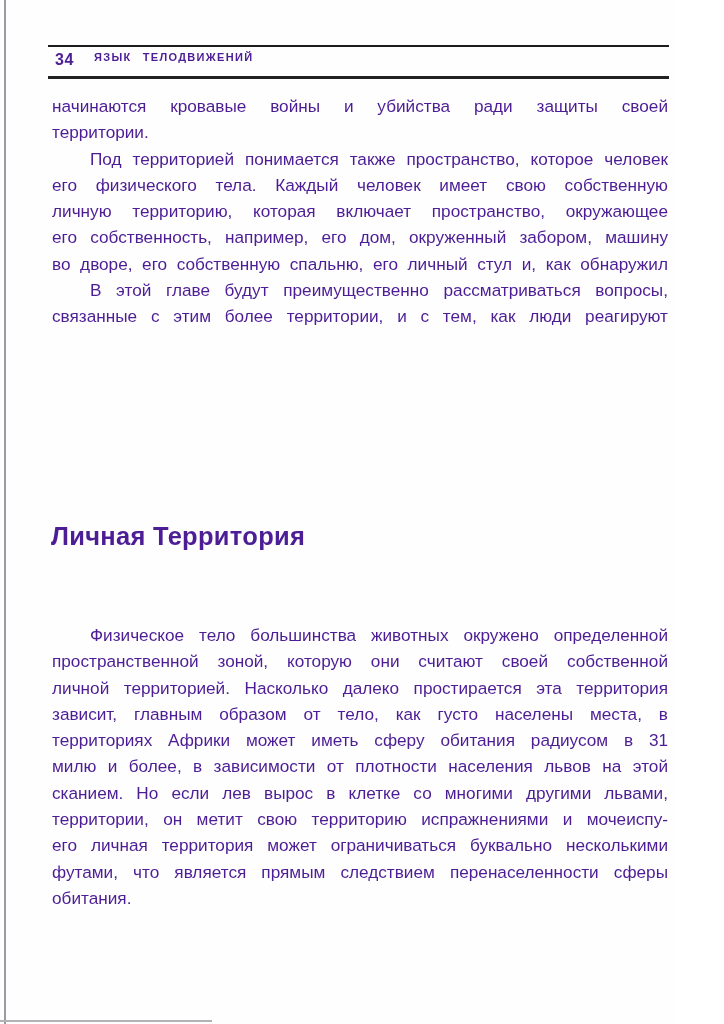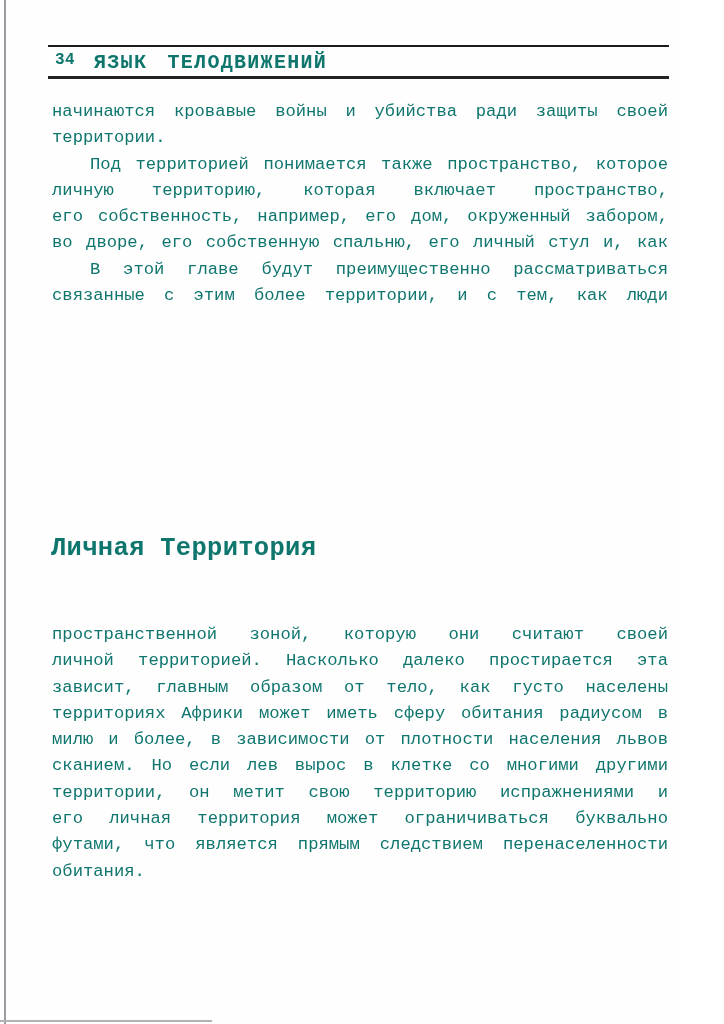--- a/index.html
+++ b/index.html
@@ -6,22 +6,22 @@
     margin: 0;
     padding: 0;
     background: #ffffff;
   }
   .scan-page {
     position: relative;
     width: 677px;
     height: 1024px;
     background: #fefefe;
     overflow: hidden;
-    font-family: Liberation Mono, monospace;
-    color: #0f766e;
+    font-family: Liberation Sans, sans-serif;
+    color: #4c1d95;
   }
   
   .scan-edge-left {
     position: absolute;
     left: 4px; top: 0;
     width: 2px; height: 1024px;
     background: #9b9ba1;
   }
   .scan-edge-bottom {
     position: absolute;
@@ -45,53 +45,53 @@
   .page-number {
     position: absolute;
     left: 55px; top: 51px;
     font-size: 16px;
     font-weight: bold;
     letter-spacing: 0.5px;
   }
   .running-title {
     position: absolute;
     left: 94px; top: 51px;
-    font-size: 20px;
+    font-size: 11px;
     font-weight: bold;
     letter-spacing: 1.3px;
     word-spacing: 7px;
     white-space: nowrap;
   }
   
   .text-block {
     position: absolute;
     left: 52px;
     width: 616px;
     font-size: 17.2px;
     line-height: 26.3px;
     word-spacing: 2px;
   }
-  .text-block-top { top: 99px; }
+  .text-block-top { top: 93px; }
   .text-block-bottom { top: 622px; }
   .line {
     text-align: justify;
     text-align-last: justify;
     white-space: normal;
     height: 26.3px;
     overflow: hidden;
   }
   .line.last {
     text-align-last: left;
   }
   .line.indent {
     text-indent: 38px;
   }
   .section-heading {
     position: absolute;
-    left: 51px; top: 534px;
+    left: 51px; top: 522px;
     font-size: 25.5px;
     font-weight: bold;
     letter-spacing: 0.3px;
     white-space: nowrap;
   }
 </style>
 </head>
 <body>
 
 <div class="scan-page">
@@ -104,34 +104,36 @@
   <span class="running-title">ЯЗЫК ТЕЛОДВИЖЕНИЙ</span>
   <div class="rule-bottom"></div>
 
   <div id="body-top" class="text-block text-block-top">
       <div class="para">
         <div class="line">начинаются кровавые войны и убийства ради защиты своей</div>
         <div class="line last">территории.</div>
       </div>
       <div class="para">
         <div class="line indent">Под территорией понимается также пространство, которое человек</div>
+        <div class="line">его физического тела. Каждый человек имеет свою собственную</div>
         <div class="line">личную территорию, которая включает пространство, окружающее</div>
         <div class="line">его собственность, например, его дом, окруженный забором, машину</div>
         <div class="line">во дворе, его собственную спальню, его личный стул и, как обнаружил</div>
       </div>
       <div class="para">
         <div class="line indent">В этой главе будут преимущественно рассматриваться вопросы,</div>
         <div class="line">связанные с этим более территории, и с тем, как люди реагируют</div>
       </div>
     </div>
 
   <h1 class="section-heading" style="margin:0">Личная Территория</h1>
 
   <div id="body-bottom" class="text-block text-block-bottom">
       <div class="para">
+        <div class="line indent">Физическое тело большинства животных окружено определенной</div>
         <div class="line">пространственной зоной, которую они считают своей собственной</div>
         <div class="line">личной территорией. Насколько далеко простирается эта территория</div>
         <div class="line">зависит, главным образом от тело, как густо населены места, в</div>
         <div class="line">территориях Африки может иметь сферу обитания радиусом в 31</div>
         <div class="line">милю и более, в зависимости от плотности населения львов на этой</div>
         <div class="line">сканием. Но если лев вырос в клетке со многими другими львами,</div>
         <div class="line">территории, он метит свою территорию испражнениями и мочеиспу-</div>
         <div class="line">его личная территория может ограничиваться буквально несколькими</div>
         <div class="line">футами, что является прямым следствием перенаселенности сферы</div>
         <div class="line last">обитания.</div>

